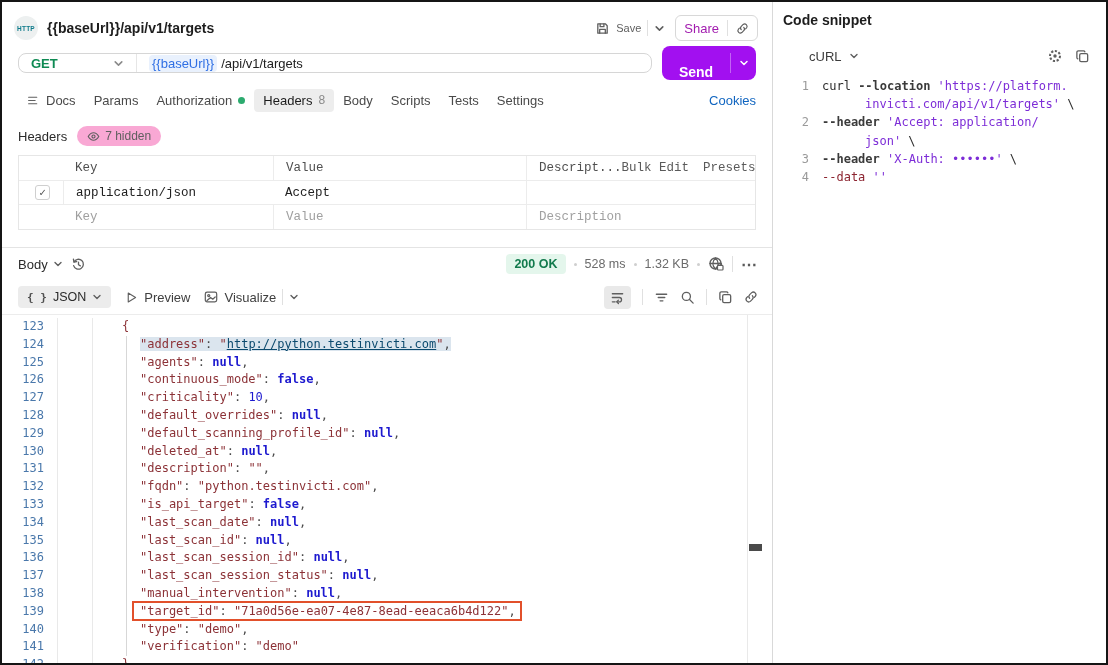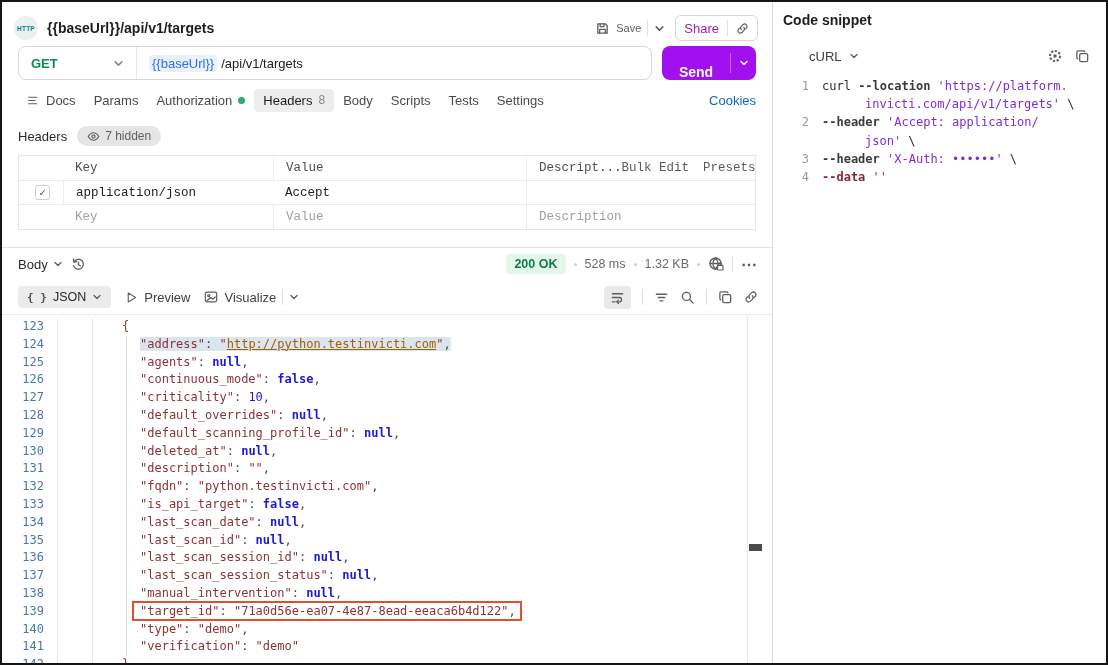--- a/index.html
+++ b/index.html
@@ -17,41 +17,41 @@
   .http-badge { width:24px; height:24px; border-radius:50%; background:#edf0f0; display:flex; align-items:center; justify-content:center;
                 font-size:6.5px; font-weight:bold; color:#0d7a8a; letter-spacing:.2px; flex:none; }
   .doc-title { font-size:14px; font-weight:700; color:#1d1d1d; }
   .topbar-right { margin-left:auto; display:flex; align-items:center; gap:10px; }
   .save-group { display:flex; align-items:center; gap:6px; color:#5f5f5f; font-size:11px; }
   .vdiv { width:1px; height:16px; background:#e0e0e0; }
   .share-group { display:flex; align-items:center; border:1px solid #d8d8d8; border-radius:6px; padding:4px 8px; gap:8px; font-size:13px; color:#a21caf; }
 
   
   .req-row { display:flex; align-items:center; margin:8px 16px 0 16px; height:34px; gap:10px; }
-  .req-box { flex:1; height:34px; border:1px solid #d6d6d6; border-radius:8px; display:flex; align-items:center; background:#fff; }
+  .req-box { flex:1; height:20px; border:1px solid #d6d6d6; border-radius:8px; display:flex; align-items:center; background:#fff; }
   .method { width:118px; display:flex; align-items:center; justify-content:space-between; padding:0 12px; border-right:1px solid #e6e6e6; height:100%; }
   .method-label { color:#0e8a53; font-weight:700; font-size:13px; }
   .url { flex:1; padding:0 12px; font-size:13px; display:flex; align-items:center; gap:4px; white-space:nowrap; overflow:hidden; }
   .url-chip { color:#2f6fe4; background:#e9f1fd; border-radius:4px; padding:1px 3px; }
   .send-btn { width:94px; height:34px; background:#a210f0; border-radius:8px; display:flex; align-items:center; color:#fff; flex:none; }
   .send-main { flex:1; text-align:center; font-size:14px; font-weight:700;margin-top:17px; }
   .send-caret { width:26px; display:flex; align-items:center; justify-content:center; border-left:1px solid rgba(255,255,255,.35); height:20px; }
 
   
   .tabs-row { display:flex; align-items:center; margin-top:7px; padding:0 16px; height:26px; }
   .tab { display:flex; align-items:center; gap:6px; font-size:13px; color:#4a4a4a; padding:4px 9px; border-radius:4px; cursor:default; }
   .tab.active { background:#ededed; color:#1c1c1c; }
   .tab .badge { font-size:12px; color:#8a8a8a; }
   .tab .dot { width:7px; height:7px; border-radius:50%; background:#2cab6f; }
   .cookies { margin-left:auto; font-size:13px; color:#1065c0; }
 
   
   .hdr-label-row { display:flex; align-items:center; gap:10px; margin:12px 16px 0 16px; height:22px; }
   .hdr-label { font-size:13px; color:#2b2b2b; }
-  .pill { display:flex; align-items:center; gap:5px; background:#e5e5e5; border-radius:12px; padding:3px 10px; font-size:12px; color:#5f5f5f; }
+  .pill { display:flex; align-items:center; gap:5px; background:#f9a8d4; border-radius:12px; padding:3px 10px; font-size:12px; color:#5f5f5f; }
   .hdr-table { margin:8px 16px 0 16px; border:1px solid #e6e6e6; font-size:12.5px; }
   .ht-row { display:grid; grid-template-columns:44px 210px 253px 1fr; align-items:stretch; border-bottom:1px solid #ececec; height:24px;font-family:Liberation Mono, monospace; }
   .ht-row:last-child { border-bottom:none; }
   .ht-head { color:#4f4f4f; }
   .ht-cell { display:flex; align-items:center; padding:0 12px; overflow:hidden; white-space:nowrap; }
   .bl { border-left:1px solid #ececec; }
   .ht-desc-head { justify-content:space-between; padding-right:8px; }
   .ht-actions { display:flex; align-items:center; gap:14px; color:#5a5a5a; }
   .ht-actions .chev-wrap { display:flex; align-items:center; gap:4px; }
   .checkbox { width:15px; height:15px; border:1px solid #cfcfcf; border-radius:3px; display:flex; align-items:center; justify-content:center;
@@ -78,21 +78,21 @@
   
   .json-area { flex:1; border-top:1px solid #ececec; position:relative; overflow:hidden;
                font-family:"DejaVu Sans Mono", monospace; font-size:12px; padding-top:3px; }
   .jl { display:flex; height:17.8px; line-height:17.8px; white-space:pre; }
   .jl .num { width:56px; text-align:right; padding-right:13px; color:#4a78ab; border-right:1px solid #e9e9e9; flex:none; }
   .jl .fold { width:35px; border-right:1px solid #e9e9e9; flex:none; }
   .jl .code { flex:1; }
   .ind1 { padding-left:29px; }
   .ind2 { padding-left:47px; }
   .c-key,.c-str,.c-brace { color:#8c3237; }
-  .c-link { color:#a16207; text-decoration:underline; }
+  .c-link { color:#0c4a6e; text-decoration:underline; }
   .c-kw { color:#1d19cf; font-weight:700; }
   .c-num { color:#1d19cf; }
   .c-punc { color:#4a4a4a; }
   .hl-sel { background:#dbe5ee; }
   .boxed { position:relative; }
   .boxed::after { content:''; position:absolute; left:-8px; right:-6px; top:-3px; bottom:-3px; border:2px solid #e2502b; pointer-events:none; }
   .indent-guide { position:absolute; left:124px; top:21px; width:1px; height:320px; background:#d7d7d7; }
   .scroll-gutter { position:absolute; top:0; bottom:0; right:24px; width:1px; background:#e9e9e9; }
   .scroll-thumb { position:absolute; right:10px; top:229px; width:13px; height:7px; background:#4a4a4a; }
 
@@ -101,21 +101,21 @@
   .snip-bar { display:flex; align-items:center; margin:20px 16px 0 36px; }
   .snip-lang { font-size:13px; color:#3c3c3c; display:flex; align-items:center; gap:7px; }
   .snip-icons { margin-left:auto; display:flex; align-items:center; gap:12px; }
   .snip-code { margin:13px 10px 0 0; font-family:"DejaVu Sans Mono", monospace; font-size:12px; }
   .sl { display:flex; height:18.2px; line-height:18.2px; white-space:pre; }
   .sl .snum { width:36px; text-align:right; padding-right:0; color:#9a9a9a; flex:none; }
   .sl .scode { padding-left:13px; }
   .sl .scode.wrap { padding-left:56px; }
   .c-plain { color:#2b2b2b; }
   .c-flag { color:#3b3b3b; font-weight:700; }
-  .c-dflag { color:#8c2430; font-weight:700; }
+  .c-dflag { color:#8c2430; font-weight:400; }
   .c-pstr { color:#7d2dd7; }
 </style>
 </head>
 <body>
 
 <div class="window">
 
   <div class="main">
 
     <div class="topbar">

